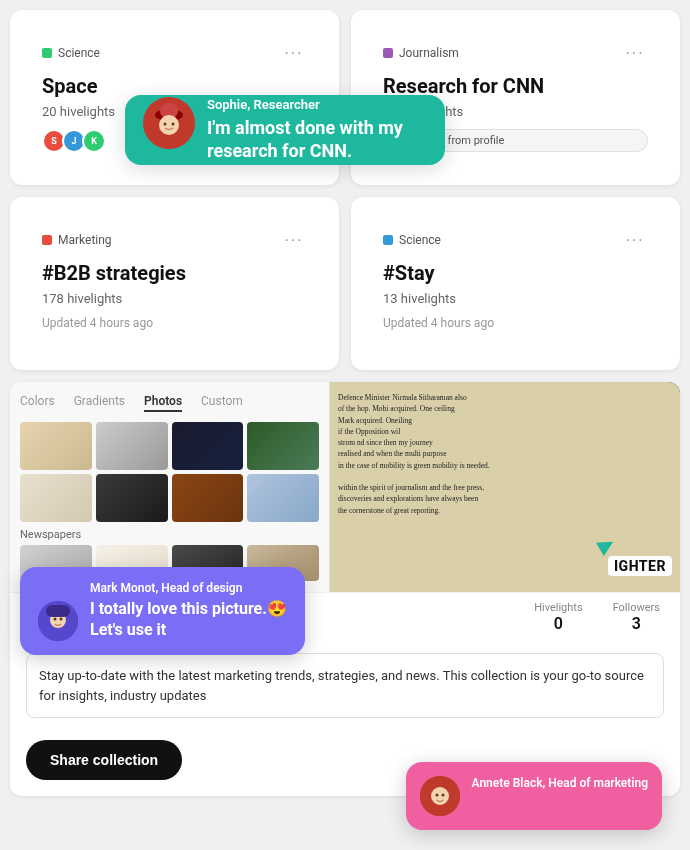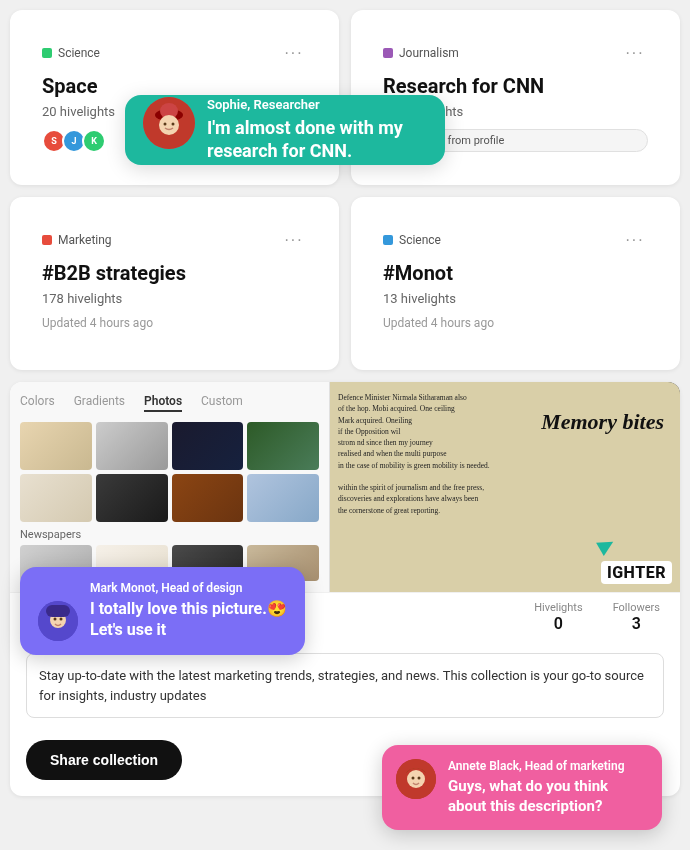--- a/index.html
+++ b/index.html
@@ -414,26 +414,26 @@
 
     .right-bg {
       background: #d9cfa8;
       width: 100%;
       height: 100%;
       position: relative;
     }
 
     .bottom-right-badge {
       position: absolute;
-      bottom: 8px;
+      bottom: 16px;
       right: 8px;
       background: white;
       padding: 2px 6px;
       border-radius: 4px;
-      font-size: 16px;
+      font-size: 14px;
       font-weight: 800;
       color: #111;
       letter-spacing: 0.5px;
     }
   </style>
 </head>
 <body>
 
 <div class="main-container">
 
@@ -495,21 +495,21 @@
     </div>
 
     <div class="card">
       <div class="card-header">
         <div class="card-category">
           <div class="category-dot" style="background:#3498db;"></div>
           <span>Science</span>
         </div>
         <button class="more-btn">···</button>
       </div>
-      <div class="card-title">#Monot</div>
+      <div class="card-title">#Stay</div>
       <div class="card-count">
         <span>13</span> <span>hivelights</span>
       </div>
       <div class="card-updated">Updated 4 hours ago</div>
     </div>
 
   </div>
 
   <div class="sophie-tooltip">
     <div class="sophie-avatar">
@@ -571,21 +571,20 @@
             Mark acquired. Oneiling<br>
             if the Opposition wil<br>
             strom nd since then my journey<br>
             realised and when the multi purpose<br>
             in the case of mobility is green mobility is needed.<br>
             <br>
             within the spirit of journalism and the free press,<br>
             discoveries and explorations have always been<br>
             the cornerstone of great reporting.
           </div>
-          <div class="highlight-text">Memory bites</div>
           <div class="bottom-right-badge">IGHTER</div>
         </div>
 
         <div style="position:absolute; bottom:36px; left:268px; z-index:5; color:#1db89e; font-size:20px; transform: rotate(-30deg);">▶</div>
       </div>
 
     </div>
 
     
     <div class="stats-row">
@@ -632,17 +631,16 @@
         <circle cx="20" cy="20" r="20" fill="#c0392b"></circle>
         <circle cx="20" cy="20" r="9" fill="#f4d4b0"></circle>
         <circle cx="17" cy="19" r="1.5" fill="#5a3a1a"></circle>
         <circle cx="23" cy="19" r="1.5" fill="#5a3a1a"></circle>
         <path d="M17 24 Q20 27 23 24" stroke="#c0826d" stroke-width="1.5" fill="none"></path>
         <path d="M10 14 Q20 4 30 14 Q28 10 20 9 Q12 10 10 14Z" fill="#8B4513"></path>
       </svg>
     </div>
     <div class="annete-content">
       <div class="name">Annete Black, Head of marketing</div>
-      <div class="message">Guys, what do you think about this description?</div>
     </div>
   </div>
 
 </div>
 
 </body></html>

